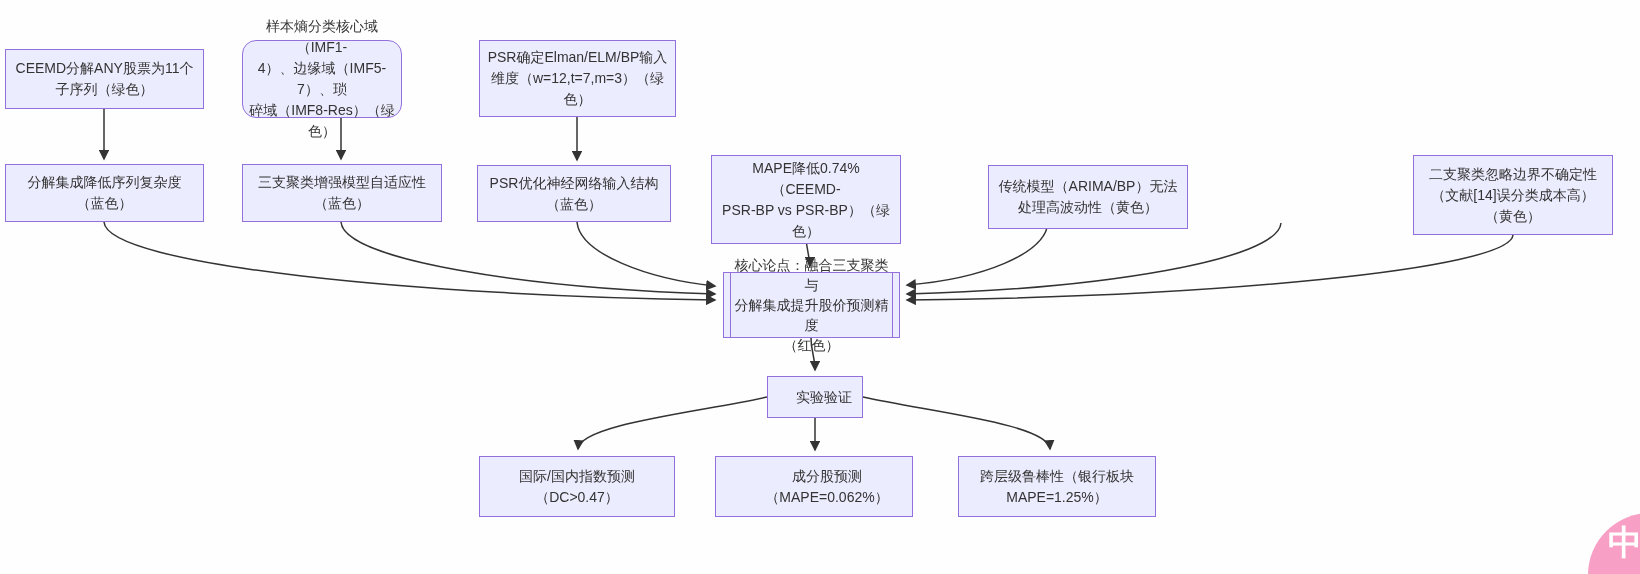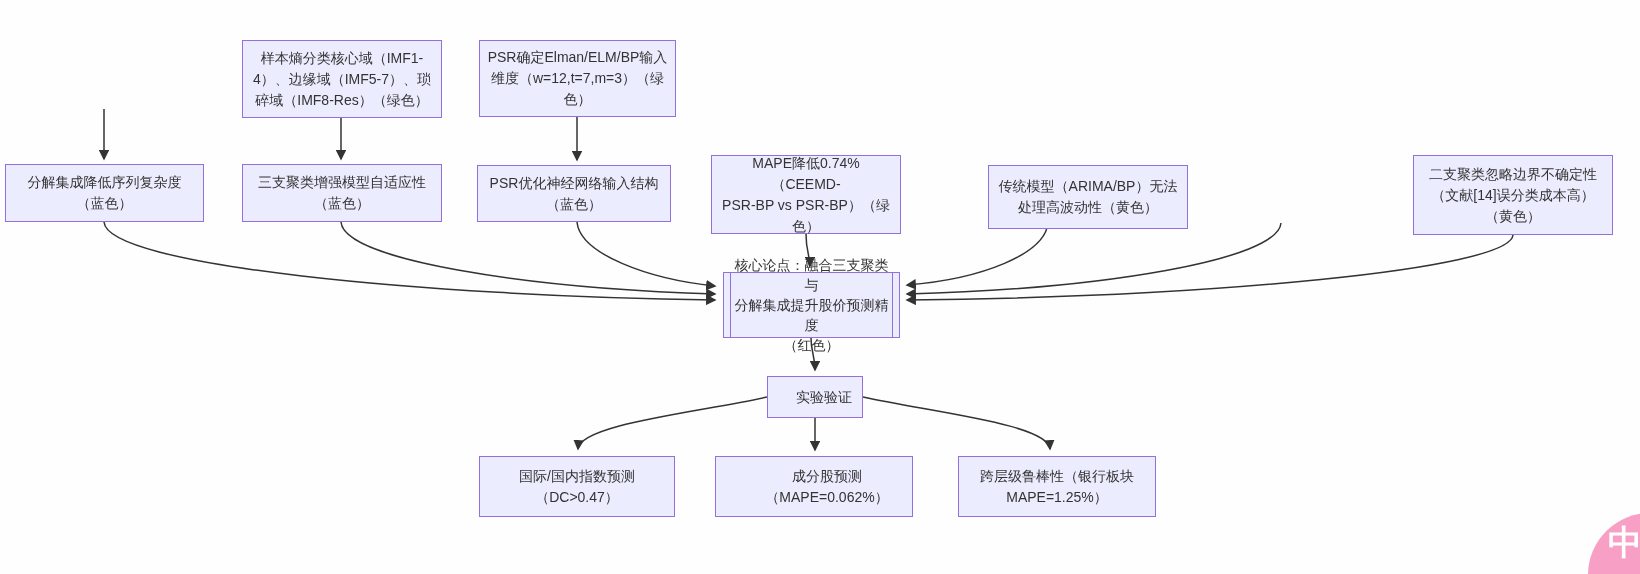--- a/index.html
+++ b/index.html
@@ -27,26 +27,26 @@
   }
   .node span{white-space:pre-line;}
   .subroutine::before,.subroutine::after{
     content:"";
     position:absolute;top:0;bottom:0;width:1px;background:#9370DB;
   }
   .subroutine::before{left:6px;}
   .subroutine::after{right:6px;}
   
   #n-top1{left:5px;top:49px;width:199px;height:60px;}
-  #n-top2{left:242px;top:40px;width:200px;height:78px;}
+  #n-top2{left:242px;top:40px;width:160px;height:78px;border-radius:14px;}
   #n-top3{left:479px;top:40px;width:197px;height:77px;}
   #n-a{left:5px;top:164px;width:199px;height:58px;align-items:center;}
   #n-b{left:242px;top:164px;width:200px;height:58px;}
   #n-c{left:477px;top:165px;width:194px;height:57px;}
-  #n-d{left:711px;top:155px;width:190px;height:79px;}
+  #n-d{left:711px;top:155px;width:190px;height:89px;}
   #n-e{left:948px;top:165px;width:200px;height:64px;margin-left:40px;}
   #n-f{left:1185px;top:165px;width:193px;height:58px;}
   #n-g{left:1413px;top:155px;width:200px;height:80px;}
   #n-center{left:723px;top:272px;width:177px;height:66px;line-height:20px;}
   #n-verify{left:767px;top:376px;width:96px;height:42px;padding-left:24px;}
   #n-h{left:479px;top:456px;width:196px;height:61px;}
   #n-i{left:715px;top:456px;width:198px;height:61px;padding-left:32px;}
   #n-j{left:950px;top:456px;width:198px;height:61px;margin-left:8px;}
   
   #translate-widget{
@@ -82,20 +82,24 @@
       <path d="M1048,223 C1045,254 982,279 907,285" marker-end="url(#arrow)"></path>
       <path d="M1281,223 C1278,260 1102,289 907,294" marker-end="url(#arrow)"></path>
       <path d="M1513,235 C1510,270 1205,297 907,300" marker-end="url(#arrow)"></path>
       <path d="M811,338 C811,352 815,356 815,370" marker-end="url(#arrow)"></path>
       <path d="M767,397 C700,412 580,424 578,449" marker-end="url(#arrow)"></path>
       <path d="M815,418 L815,450" marker-end="url(#arrow)"></path>
       <path d="M863,397 C930,412 1048,424 1050,449" marker-end="url(#arrow)"></path>
     </g>
   </svg>
 
+  <div class="node" id="n-top1">
+    <span>CEEMD分解ANY股票为11个
+子序列（绿色）</span>
+  </div>
   <div class="node" id="n-top2">
     <span>样本熵分类核心域（IMF1-
 4）、边缘域（IMF5-7）、琐
 碎域（IMF8-Res）（绿色）</span>
   </div>
   <div class="node" id="n-top3">
     <span>PSR确定Elman/ELM/BP输入
 维度（w=12,t=7,m=3）（绿
 色）</span>
   </div>

